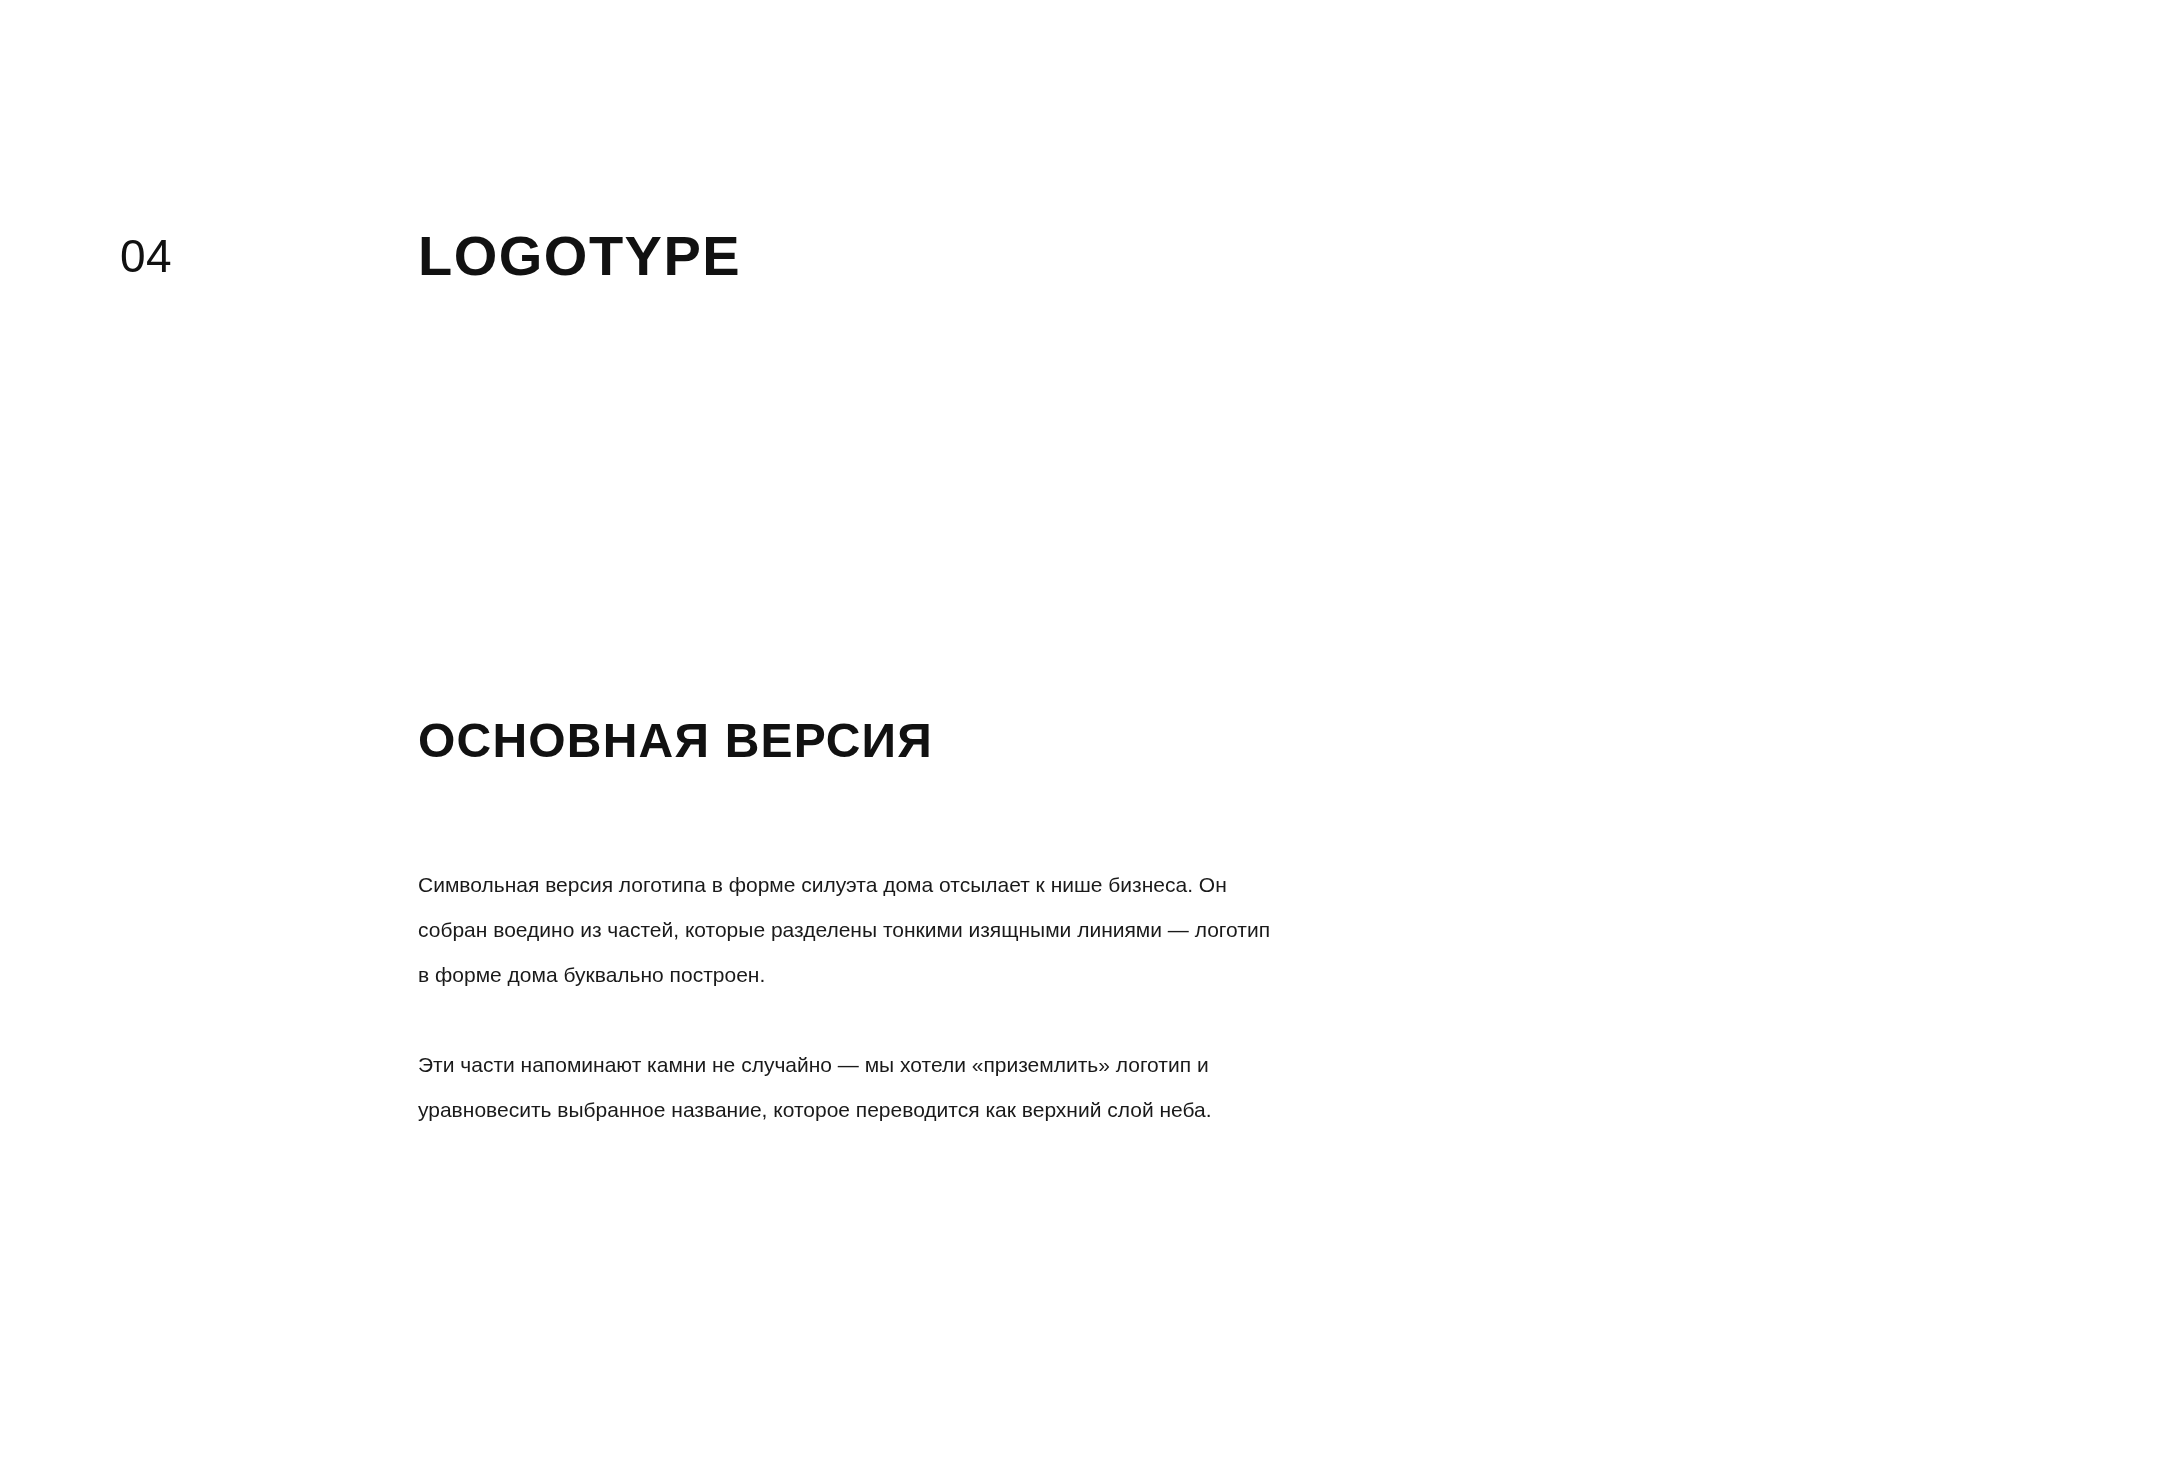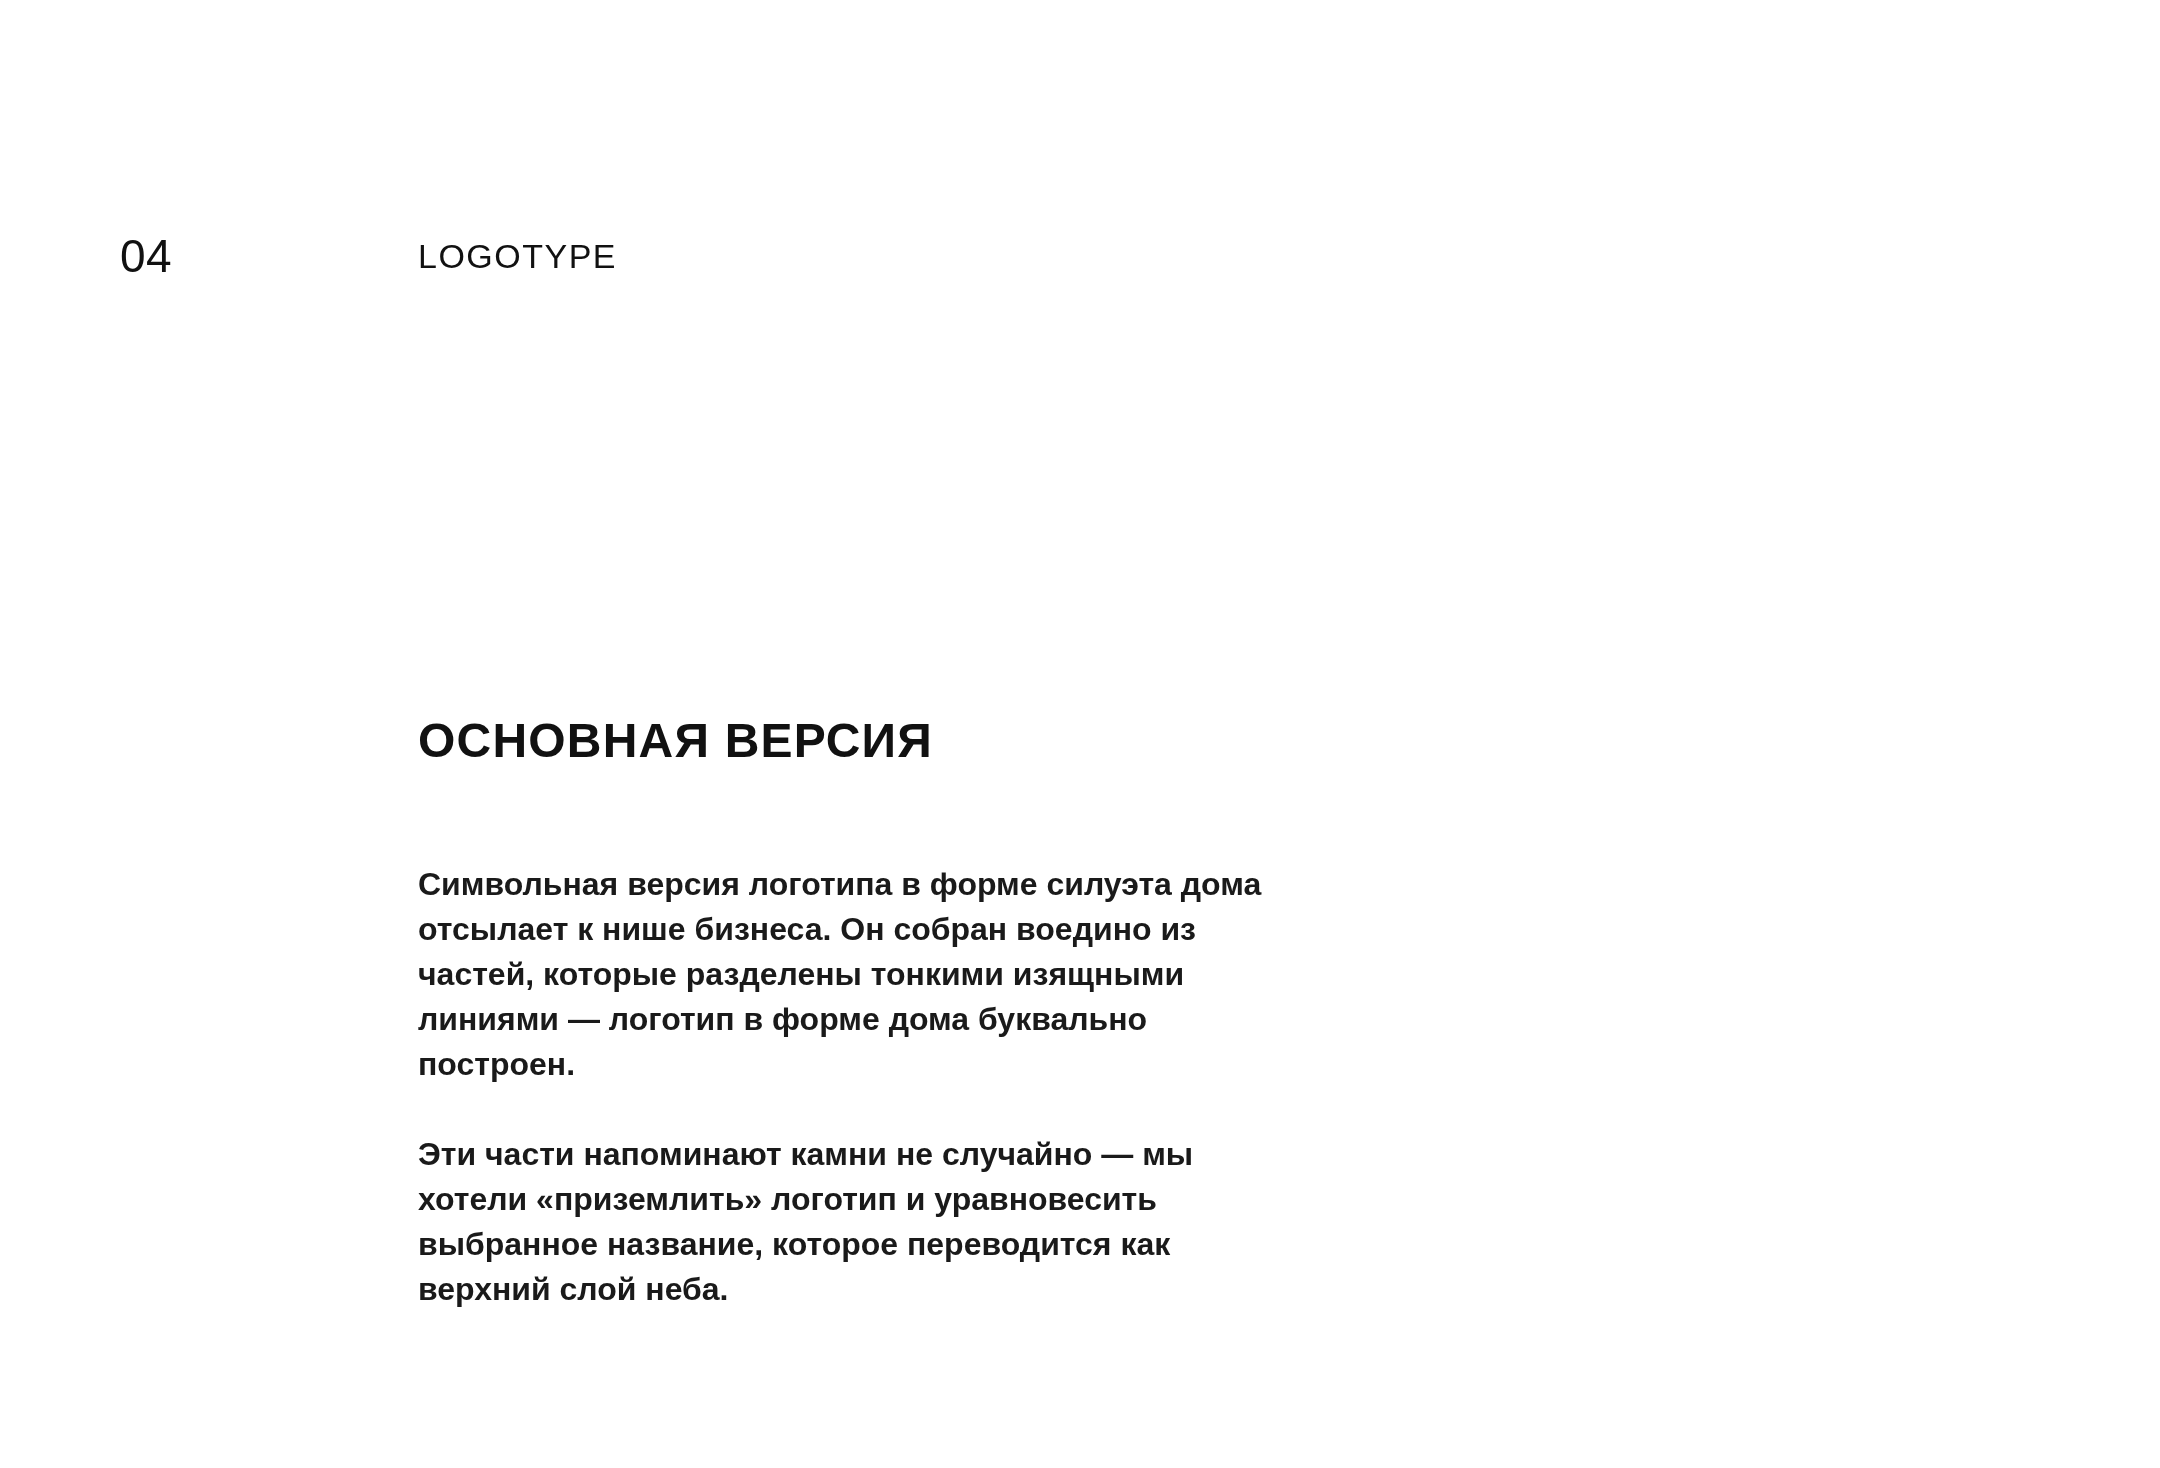--- a/index.html
+++ b/index.html
@@ -38,24 +38,24 @@
     line-height: 56px;
     letter-spacing: 0.5px;
     font-weight: 400;
     color: #111111;
     white-space: nowrap;
   }
   .section-title {
     position: absolute;
     left: 418px;
     top: 0;
-    font-size: 34px;
+    font-size: 56px;
     line-height: 56px;
     letter-spacing: 1.5px;
-    font-weight: 400;
+    font-weight: 700;
     color: #111111;
     white-space: nowrap;
   }
 
   
   .content {
     position: absolute;
     left: 418px;
     top: 712px;
     width: 900px;
@@ -63,23 +63,23 @@
   .content-heading {
     font-size: 48px;
     line-height: 58px;
     letter-spacing: 1.2px;
     font-weight: 700;
     margin: 0 0 92px 0;
     color: #111111;
     white-space: nowrap;
   }
   .paragraph {
-    font-size: 32px;
+    font-size: 21px;
     line-height: 45px;
-    font-weight: 700;
+    font-weight: 400;
     color: #1a1a1a;
     margin: 0;
     max-width: 860px;
   }
   .paragraph + .paragraph {
     margin-top: 45px;
   }
 </style>
 </head>
 <body>

